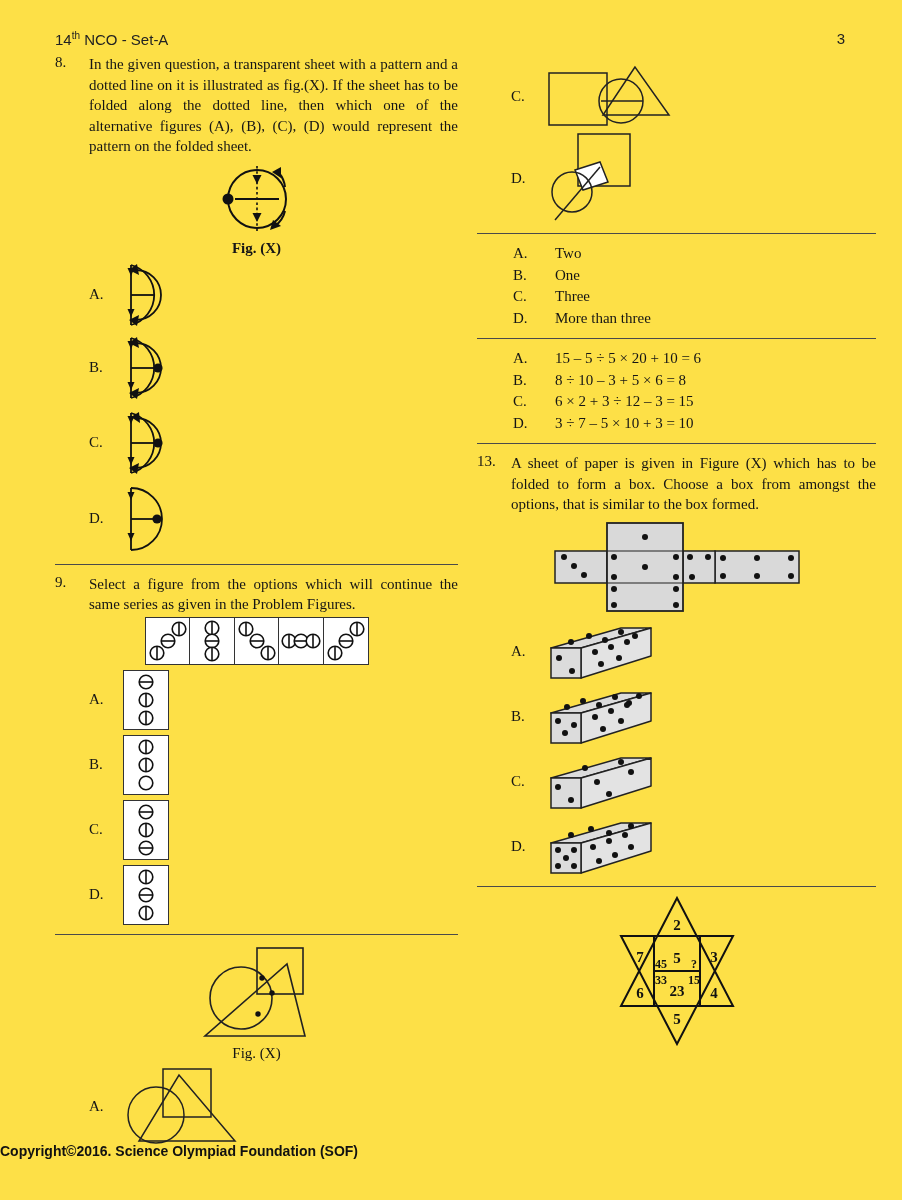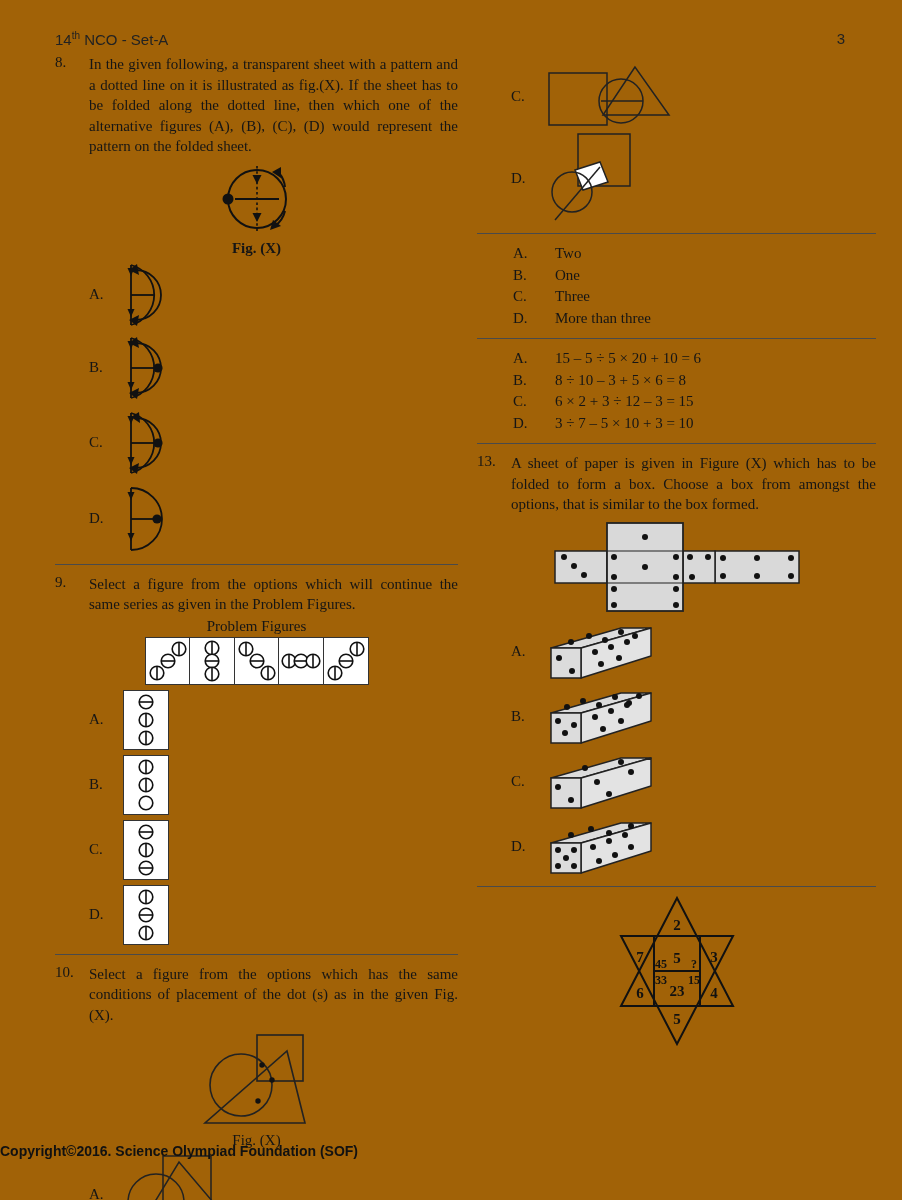--- a/index.html
+++ b/index.html
@@ -1,16 +1,16 @@
 <!DOCTYPE html>
 <html><head>
 <meta charset="utf-8">
 <style>
   html,body{margin:0;padding:0;background:#f2f2f2;}
-  .page{position:relative;width:902px;height:1200px;background:#a16207;margin:0 auto;
+  .page{position:relative;width:902px;height:1200px;background:#fde047;margin:0 auto;
         font-family:"Liberation Serif", serif;color:#151515;overflow:hidden;}
   .sans{font-family:"Liberation Sans", sans-serif;}
   .hdr{position:absolute;top:30px;left:55px;font-size:15px;color:#222;}
   .hdr sup{font-size:10px;}
   .pgnum{position:absolute;top:30px;right:57px;font-size:15px;color:#222;}
   .col{position:absolute;top:54px;}
   .col-left{left:55px;width:403px;}
   .col-right{left:477px;width:399px;}
   .qrow{display:flex;}
   .qnum{width:34px;flex:none;font-size:15px;}
@@ -42,21 +42,21 @@
   <div class="hdr sans">
     <span>14</span><sup>th</sup><span> NCO - Set-A</span>
   </div>
   <div class="pgnum sans">3</div>
 
   <div class="col col-left">
 
     <section>
       <div class="qrow">
         <div class="qnum">8.</div>
-        <div class="qtext">In the given following, a transparent sheet with a pattern and a dotted line on it is illustrated as fig.(X). If the sheet has to be folded along the dotted line, then which one of the alternative figures (A), (B), (C), (D) would represent the pattern on the folded sheet.</div>
+        <div class="qtext">In the given question, a transparent sheet with a pattern and a dotted line on it is illustrated as fig.(X). If the sheet has to be folded along the dotted line, then which one of the alternative figures (A), (B), (C), (D) would represent the pattern on the folded sheet.</div>
       </div>
       <div class="figwrap inlinefig">
         <svg width="76" height="72" viewBox="0 0 76 72">
           <circle cx="38" cy="36" r="29" fill="none" stroke="#111" stroke-width="2"></circle>
           <line x1="38" y1="3" x2="38" y2="69" stroke="#111" stroke-width="1.6" stroke-dasharray="2.6,2.6"></line>
           <line x1="16" y1="36" x2="60" y2="36" stroke="#111" stroke-width="2"></line>
           <circle cx="9" cy="36" r="5.5" fill="#111"></circle>
           <polygon points="38,21 33.5,12 42.5,12" fill="#111"></polygon>
           <polygon points="38,59 33.5,50 42.5,50" fill="#111"></polygon>
           <path d="M60,10 A26,26 0 0 1 66,24" fill="none" stroke="#111" stroke-width="2"></path>
@@ -121,21 +121,20 @@
       </div>
     </section>
 
     <div class="hr"></div>
 
     <section>
       <div class="qrow">
         <div class="qnum">9.</div>
         <div class="qtext">Select a figure from the options which will continue the same series as given in the Problem Figures.</div>
       </div>
-      <div class="pf-label">Problem Figures</div>
       <div class="pf-row">
         <div class="pf-cell">
             <svg width="44" height="46" viewBox="0 0 44 46">
               <circle cx="33" cy="11" r="6.8" fill="#fff" stroke="#111" stroke-width="1.6"></circle>
               <line x1="33" y1="4.2" x2="33" y2="17.8" stroke="#111" stroke-width="1.6"></line>
               <circle cx="22" cy="23" r="6.8" fill="#fff" stroke="#111" stroke-width="1.6"></circle>
               <line x1="15.2" y1="23" x2="28.8" y2="23" stroke="#111" stroke-width="1.6"></line>
               <circle cx="11" cy="35" r="6.8" fill="#fff" stroke="#111" stroke-width="1.6"></circle>
               <line x1="11" y1="28.2" x2="11" y2="41.8" stroke="#111" stroke-width="1.6"></line>
             </svg>
@@ -230,24 +229,20 @@
               <circle cx="22" cy="47" r="6.8" fill="#fff" stroke="#111" stroke-width="1.6"></circle>
               <line x1="22" y1="40.2" x2="22" y2="53.8" stroke="#111" stroke-width="1.6"></line>
             </svg>
           </div>
       </div>
     </section>
 
     <div class="hr"></div>
 
     <section>
-      <div class="qrow">
-        <div class="qnum">10.</div>
-        <div class="qtext">Select a figure from the options which has the same conditions of placement of the dot (s) as in the given Fig. (X).</div>
-      </div>
       <div class="figwrap inlinefig">
         <svg width="115" height="96" viewBox="0 0 115 96">
           <rect x="58" y="4" width="46" height="46" fill="none" stroke="#222" stroke-width="1.6"></rect>
           <circle cx="42" cy="54" r="31" fill="none" stroke="#222" stroke-width="1.6"></circle>
           <polygon points="6,92 106,92 88,20" fill="none" stroke="#222" stroke-width="1.6"></polygon>
           <circle cx="63" cy="34" r="2.7" fill="#111"></circle>
           <circle cx="73" cy="49" r="2.7" fill="#111"></circle>
           <circle cx="59" cy="70" r="2.7" fill="#111"></circle>
         </svg>
         <div class="figlabel">Fig. (X)</div>

